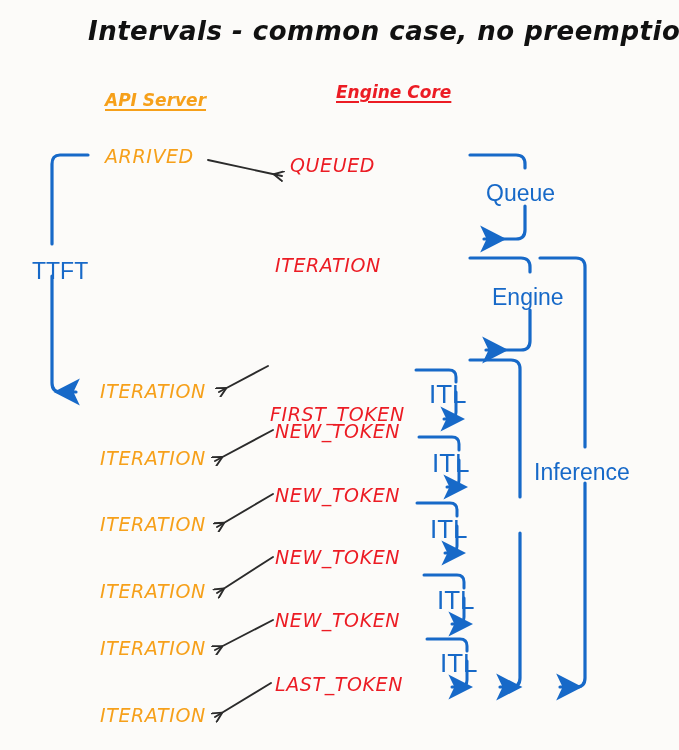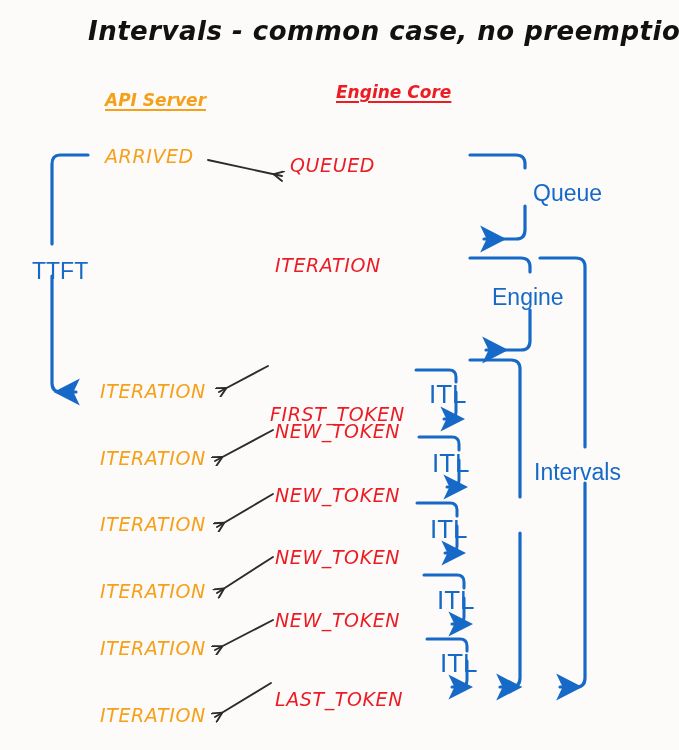--- a/index.html
+++ b/index.html
@@ -130,26 +130,26 @@
   <div class="tx state api" style="left:100px;top:637px;">ITERATION</div>
   <div class="tx state api" style="left:100px;top:704px;">ITERATION</div>
 
   <div class="tx state core" style="left:290px;top:154px;">QUEUED</div>
   <div class="tx state core" style="left:275px;top:254px;">ITERATION</div>
   <div class="tx state core" style="left:270px;top:356px;margin-top:47px;">FIRST_TOKEN</div>
   <div class="tx state core" style="left:275px;top:420px;">NEW_TOKEN</div>
   <div class="tx state core" style="left:275px;top:484px;">NEW_TOKEN</div>
   <div class="tx state core" style="left:275px;top:546px;">NEW_TOKEN</div>
   <div class="tx state core" style="left:275px;top:609px;">NEW_TOKEN</div>
-  <div class="tx state core" style="left:275px;top:673px;margin-top:15px;">LAST_TOKEN</div>
+  <div class="tx state core" style="left:275px;top:673px;">LAST_TOKEN</div>
 
   <div class="tx blue" style="left:32px;top:258px;">TTFT</div>
-  <div class="tx blue" style="left:486px;top:180px;margin-left:47px;">Queue</div>
+  <div class="tx blue" style="left:486px;top:180px;">Queue</div>
   <div class="tx blue" style="left:492px;top:284px;">Engine</div>
-  <div class="tx blue" style="left:534px;top:459px;">Intervals</div>
+  <div class="tx blue" style="left:534px;top:459px;">Inference</div>
 
   <div class="tx blue itl" style="left:429px;top:379px;">ITL</div>
   <div class="tx blue itl" style="left:432px;top:448px;">ITL</div>
   <div class="tx blue itl" style="left:430px;top:514px;">ITL</div>
   <div class="tx blue itl" style="left:437px;top:585px;">ITL</div>
   <div class="tx blue itl" style="left:440px;top:648px;">ITL</div>
 
 </div>
 
 </body></html>

